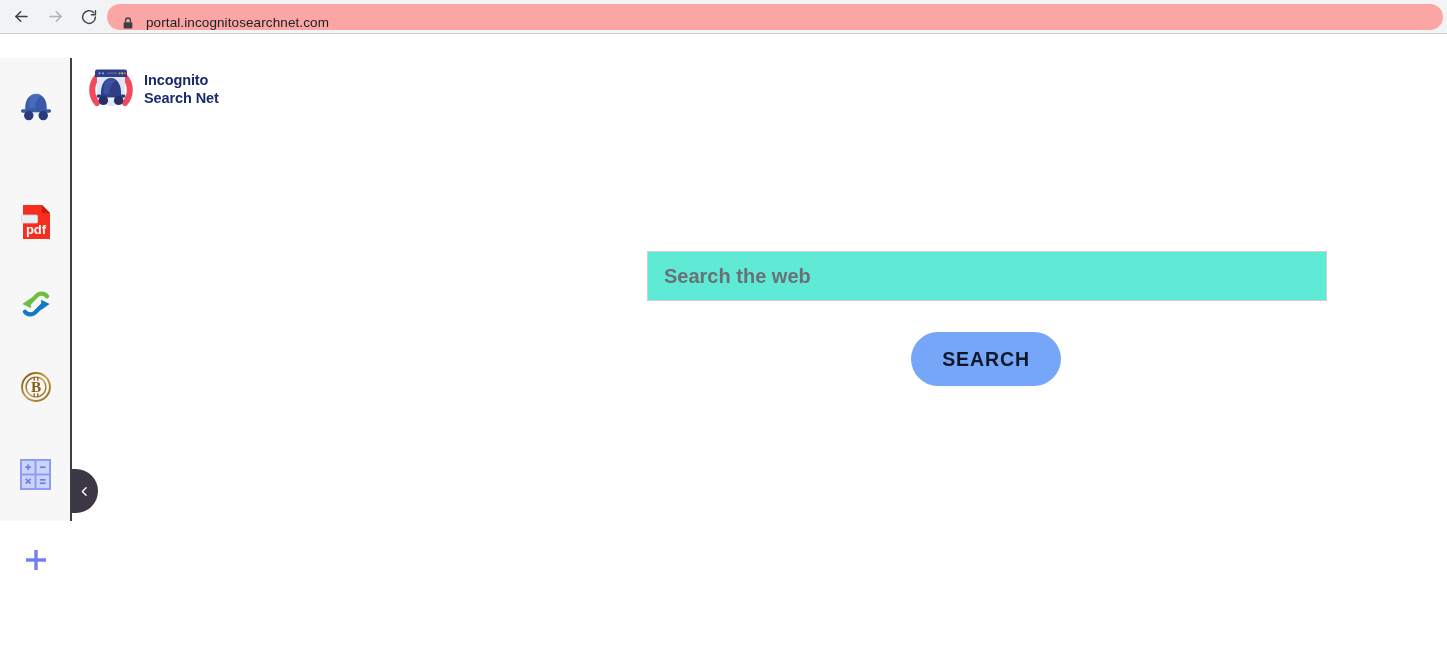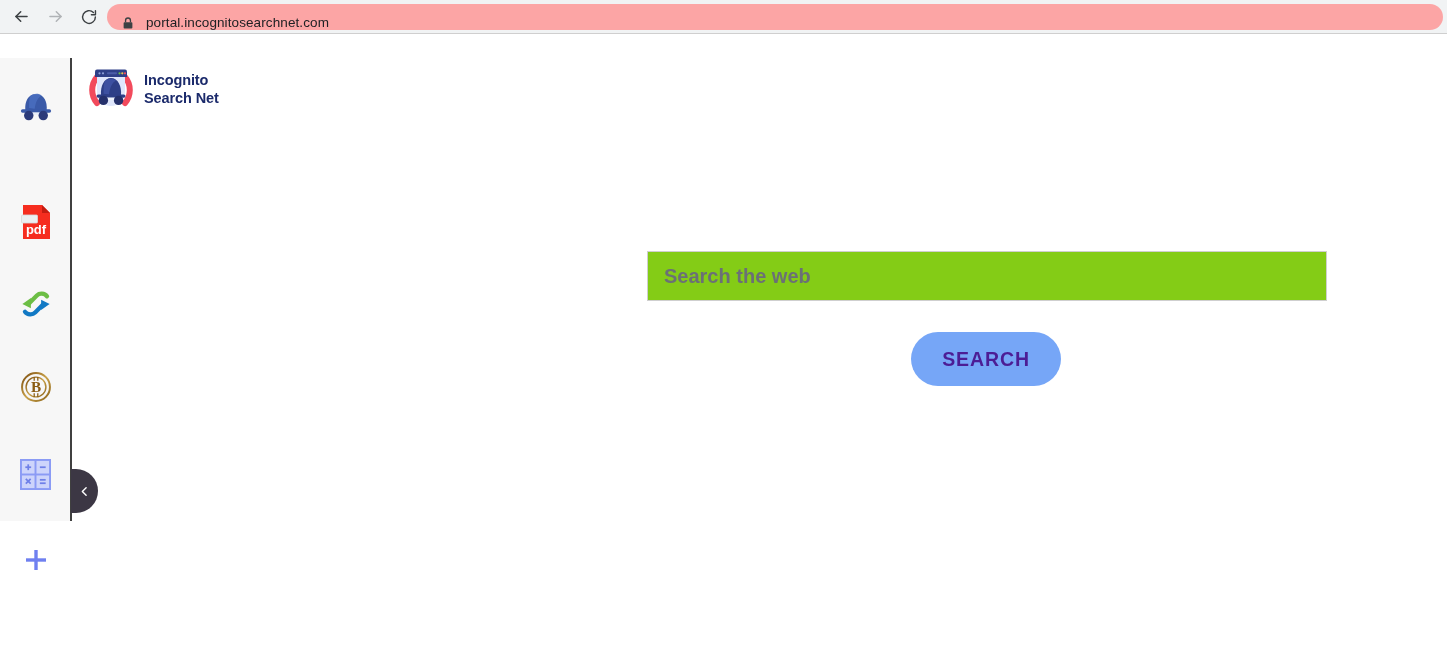--- a/index.html
+++ b/index.html
@@ -91,35 +91,35 @@
   .brand-text .l2 { display: block; }
 
   .search-wrap {
     position: absolute; left: 0; top: 0;
     width: 1375px; height: 623px;
   }
   .search-input {
     position: absolute; left: 575px; top: 203px;
     width: 680px; height: 50px;
     border: 1px solid #cfcfcf;
-    background: #84cc16;
+    background: #5eead4;
     font-family: "Liberation Sans", sans-serif;
     font-size: 20px; font-weight: 600;
     color: #4a4a4a;
     padding: 0 16px;
     outline: none;
   }
   .search-input::placeholder { color: #6b7076; font-weight: 600; opacity: 1; }
 
   .search-button {
     position: absolute; left: 839px; top: 284px;
     width: 150px; height: 54px;
     background: #76a6f7;
     border: none; border-radius: 27px;
-    color: #4c1d95;
+    color: #0f172a;
     font-family: "Liberation Sans", sans-serif;
     font-size: 19.5px; font-weight: 700;
     letter-spacing: 0.9px;
     cursor: pointer;
   }
 </style>
 </head>
 <body>
 
 <div class="browser-bar">

